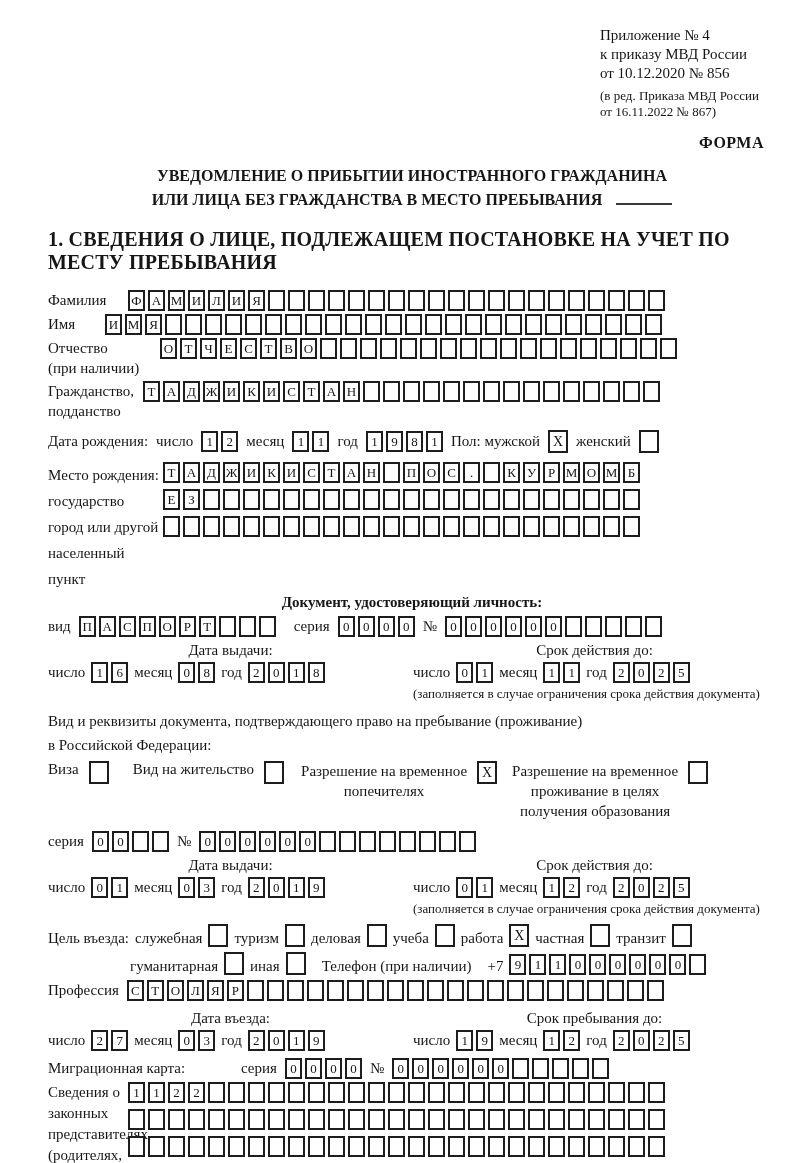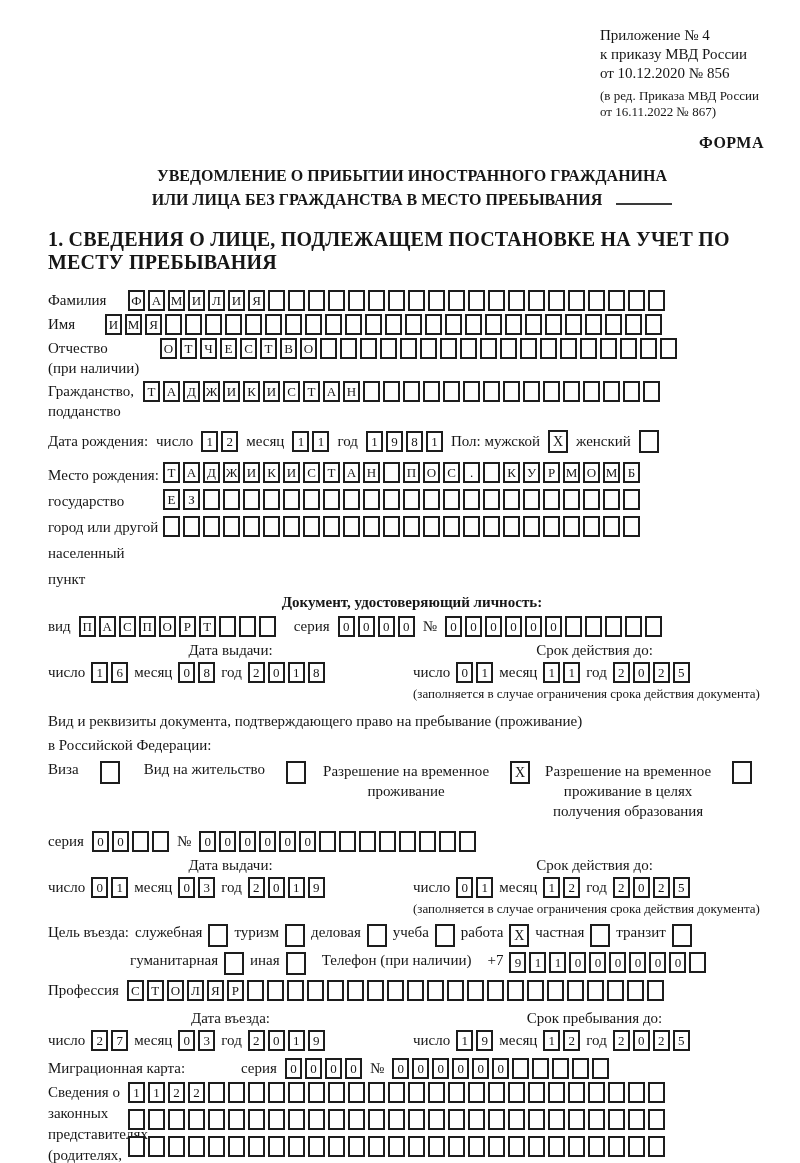--- a/index.html
+++ b/index.html
@@ -55,24 +55,24 @@
   
   .dates { display: flex; align-items: flex-start; margin: 5px 0 7px 0; }
   .d-col.left { width: 365px; flex: none; }
   .d-col.right { flex: 1; }
   .d-cap { text-align: center; margin-bottom: 3px; }
   .d-line { display: flex; align-items: center; gap: 6px; }
   .d-note { text-align: left; font-size: 13px; margin-top: 3px; }
 
   
   .permit-row { display: flex; align-items: flex-start; gap: 9px; margin: 4px 0 10px 0; }
-  .cb-item { display: flex; align-items: flex-start; gap: 21px; }
+  .cb-item { display: flex; align-items: flex-start; gap: 10px; }
   .cb-text { text-align: center; line-height: 20px; }
 
-  .goal-row { display: flex; align-items: flex-start; gap: 6px; margin-bottom: 5px; }
+  .goal-row { display: flex; align-items: flex-end; gap: 6px; margin-bottom: 5px; }
   .indent82 { margin-left: 82px; }
   .sp12 { margin-left: 10px; }
 
   .mig-label { width: 185px; flex: none; }
   .rep-note { font-size: 13.5px; margin-top: 6px; text-align: center; }
 </style>
 </head>
 <body>
 
 <div class="page">
@@ -448,21 +448,21 @@
     </span>
     <span class="cb-item" style="margin-left:15px;">
       <span>Вид на жительство</span>
       <span class="cells cb">
           <span class="cell"></span>
         </span>
     </span>
     <span class="cb-item" style="margin-left:8px;">
       <span class="cb-text">
         <div>Разрешение на временное</div>
-        <div>проживание</div>
+        <div>попечителях</div>
       </span>
       <span class="cells cb">
           <span class="cell">X</span>
         </span>
     </span>
     <span class="cb-item" style="margin-left:6px;">
       <span class="cb-text">
         <div>Разрешение на временное</div>
         <div>проживание в целях</div>
         <div>получения образования</div>

